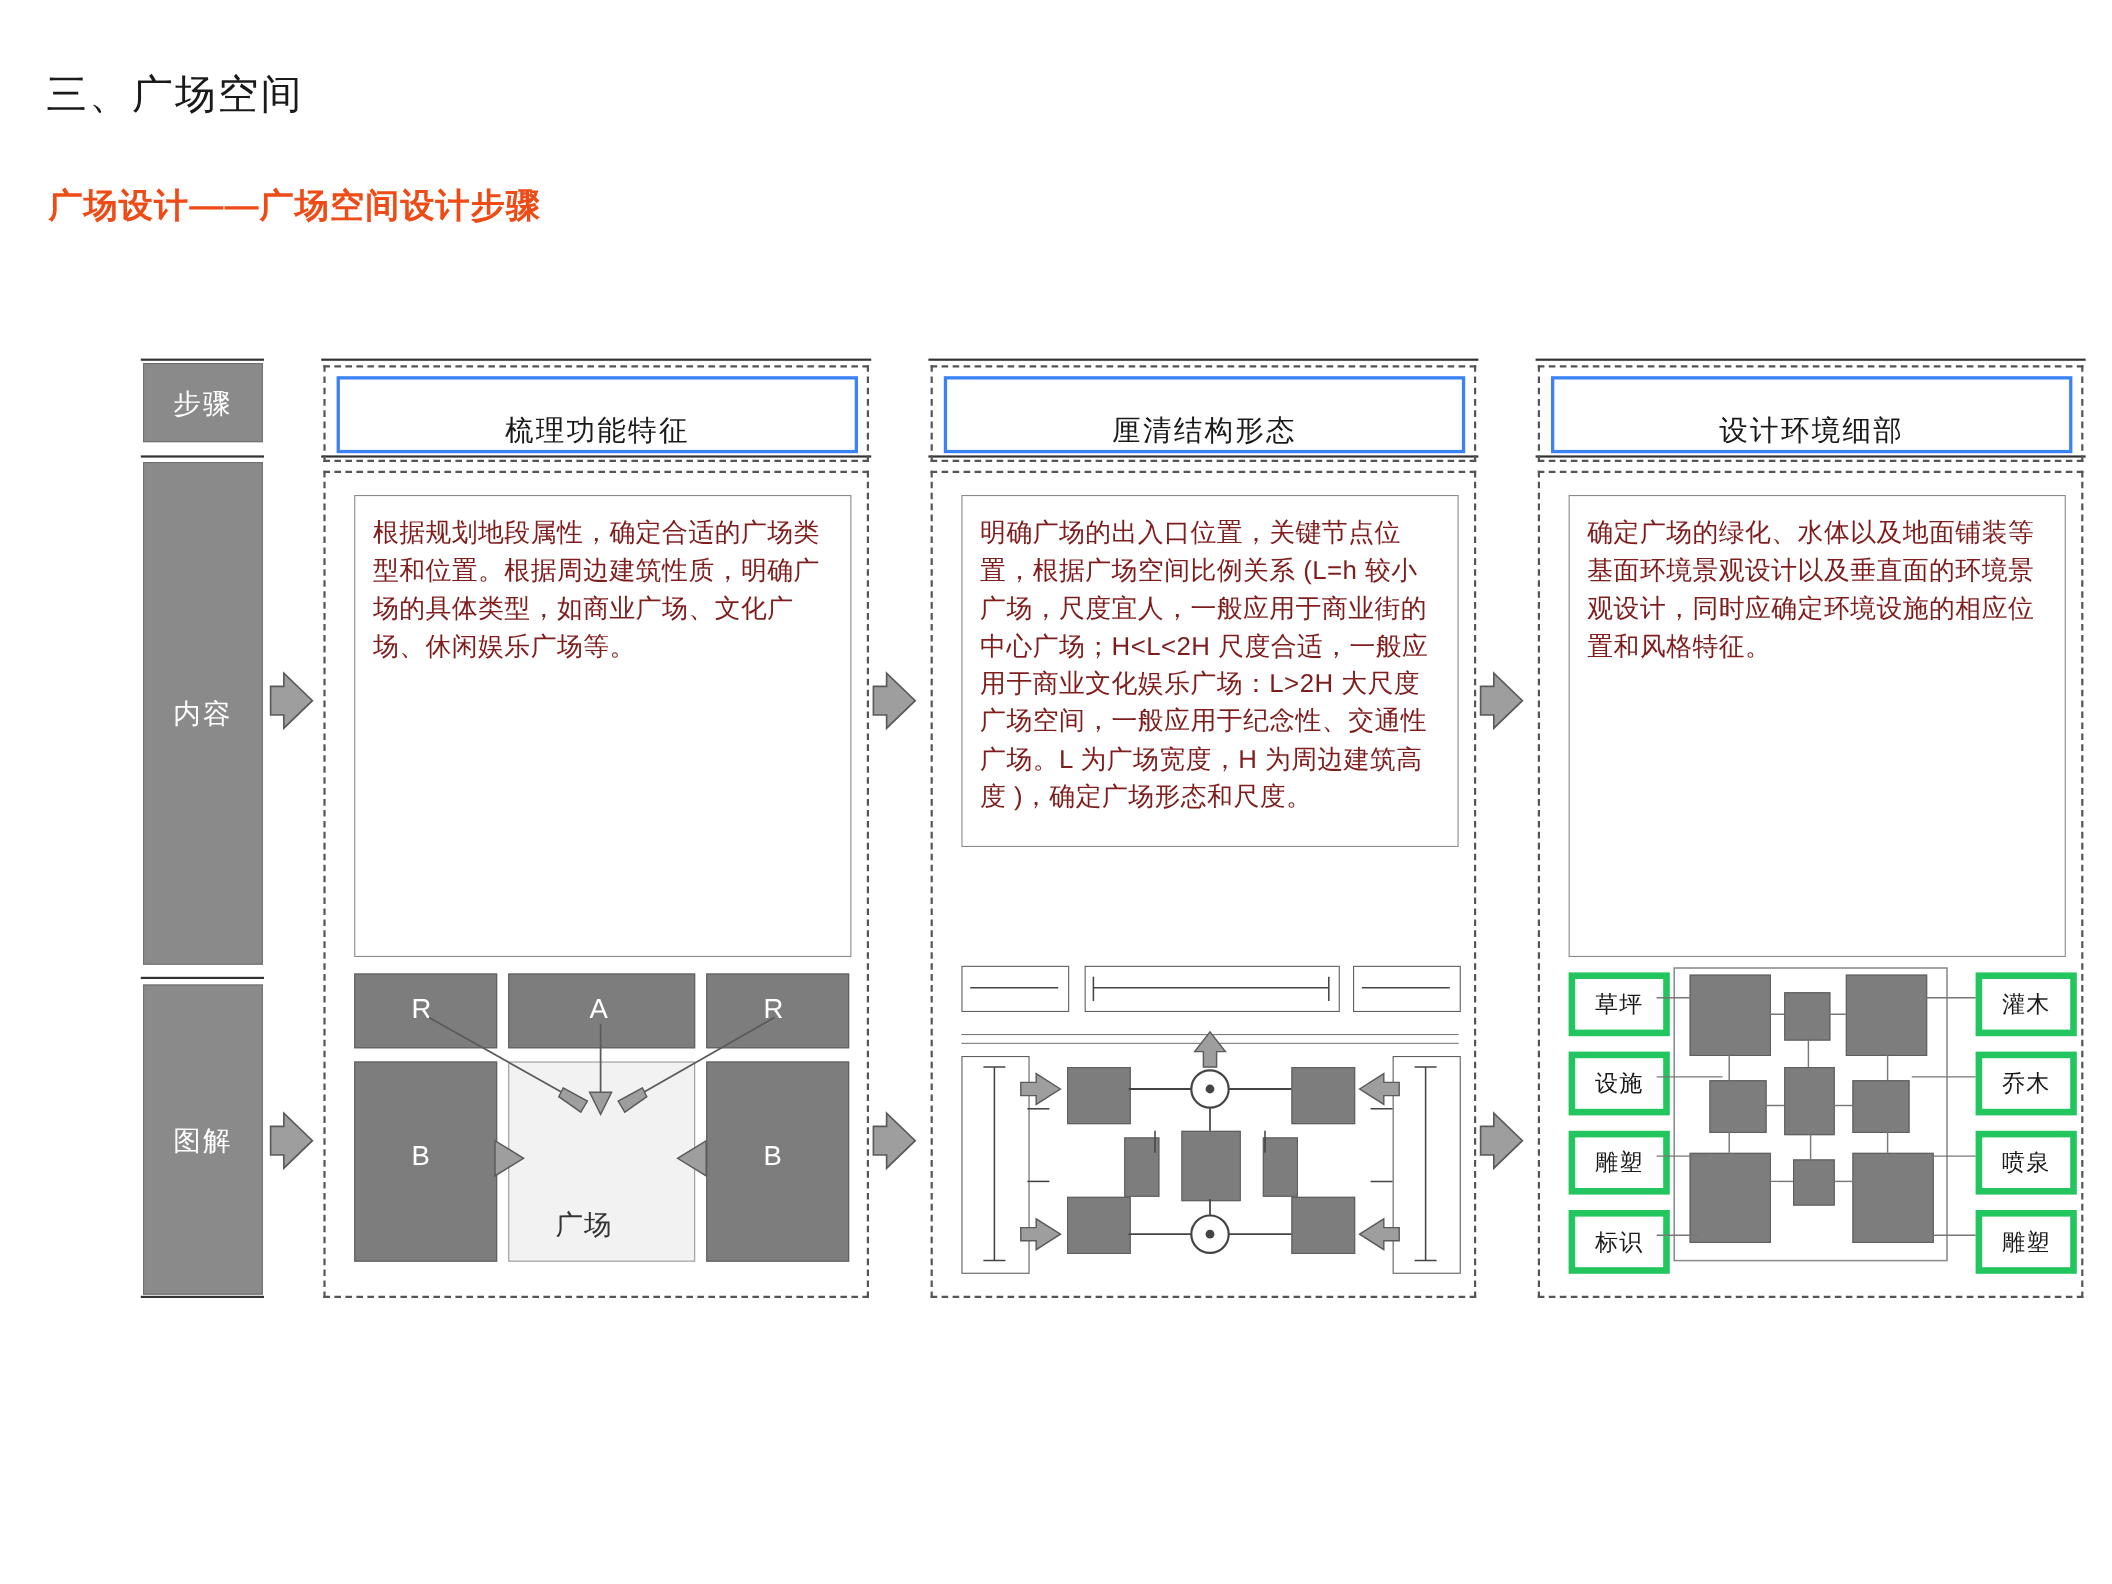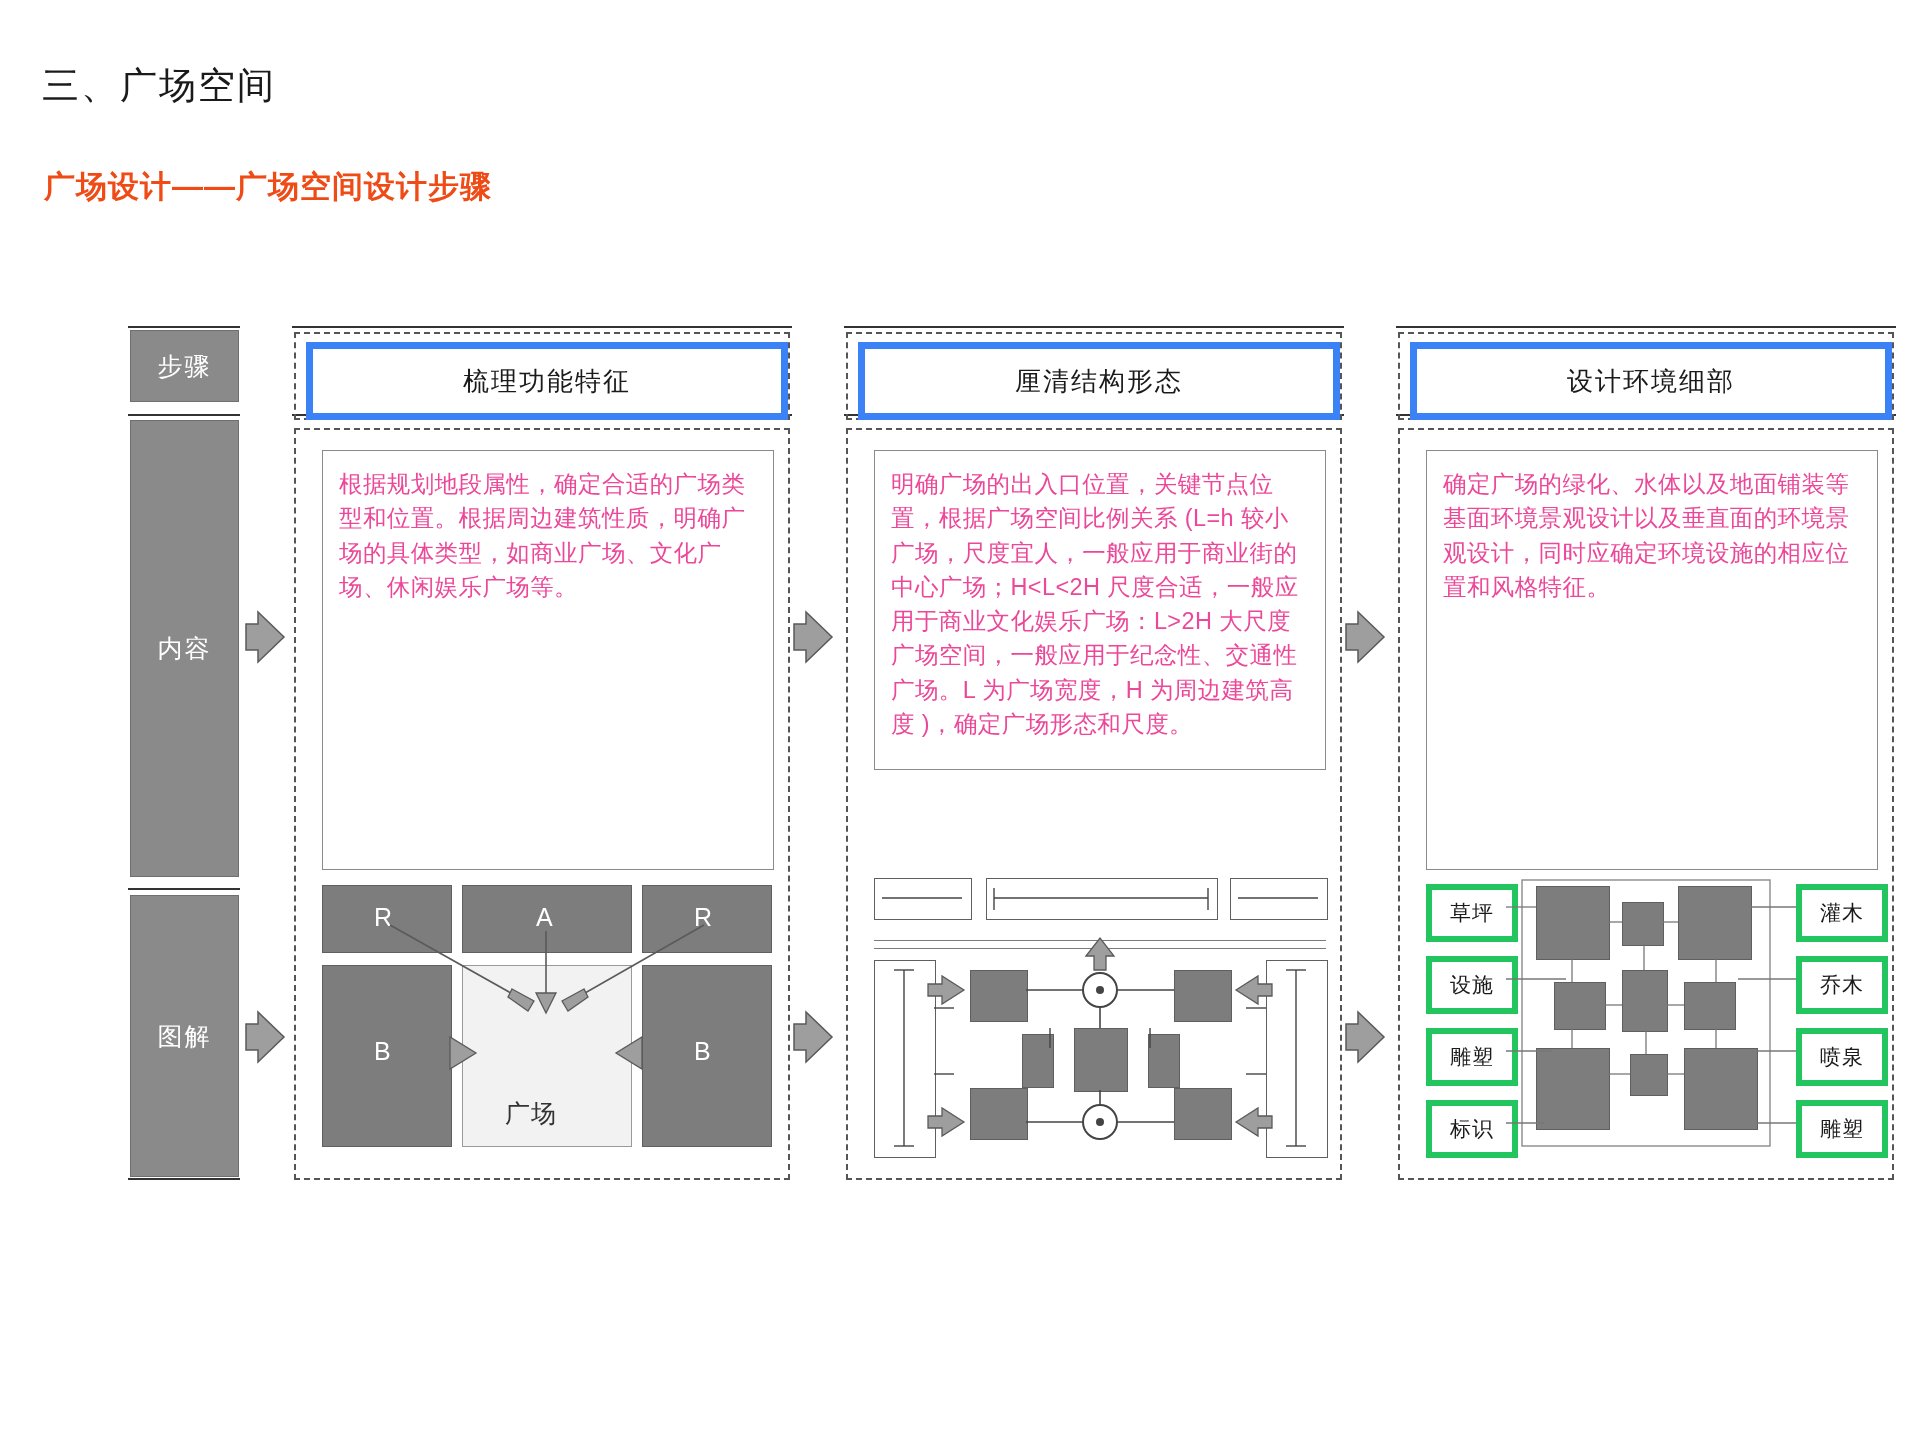--- a/index.html
+++ b/index.html
@@ -62,39 +62,39 @@
   .lbl-figure { left: 130px; top: 895px;  width: 107px; height: 280px; }
 
   
   .col-dash {
     position: absolute;
     border: 2px dashed #555;
   }
   
   .hdr-box {
     position: absolute;
-    border: 7px solid #3b82f6;
+    border: 3px solid #3b82f6;
     background: #ffffff;
     display: flex;
-    align-items: center;
+    align-items: flex-end;
     justify-content: center;
     font-size: 26px;
     letter-spacing: 2px;
     color: #1a1a1a;
   }
   
   .txt-box {
     position: absolute;
     border: 1px solid #8a8a8a;
     background: #ffffff;
     box-sizing: border-box;
     padding: 16px 14px 10px 16px;
     font-size: 23.5px;
     line-height: 1.46;
-    color: #ec4899;
+    color: #7f1d1d;
     letter-spacing: 0.4px;
     white-space: pre-wrap;
     overflow: hidden;
   }
 
   
   .tick {
     position: absolute;
     background: #333;
   }

